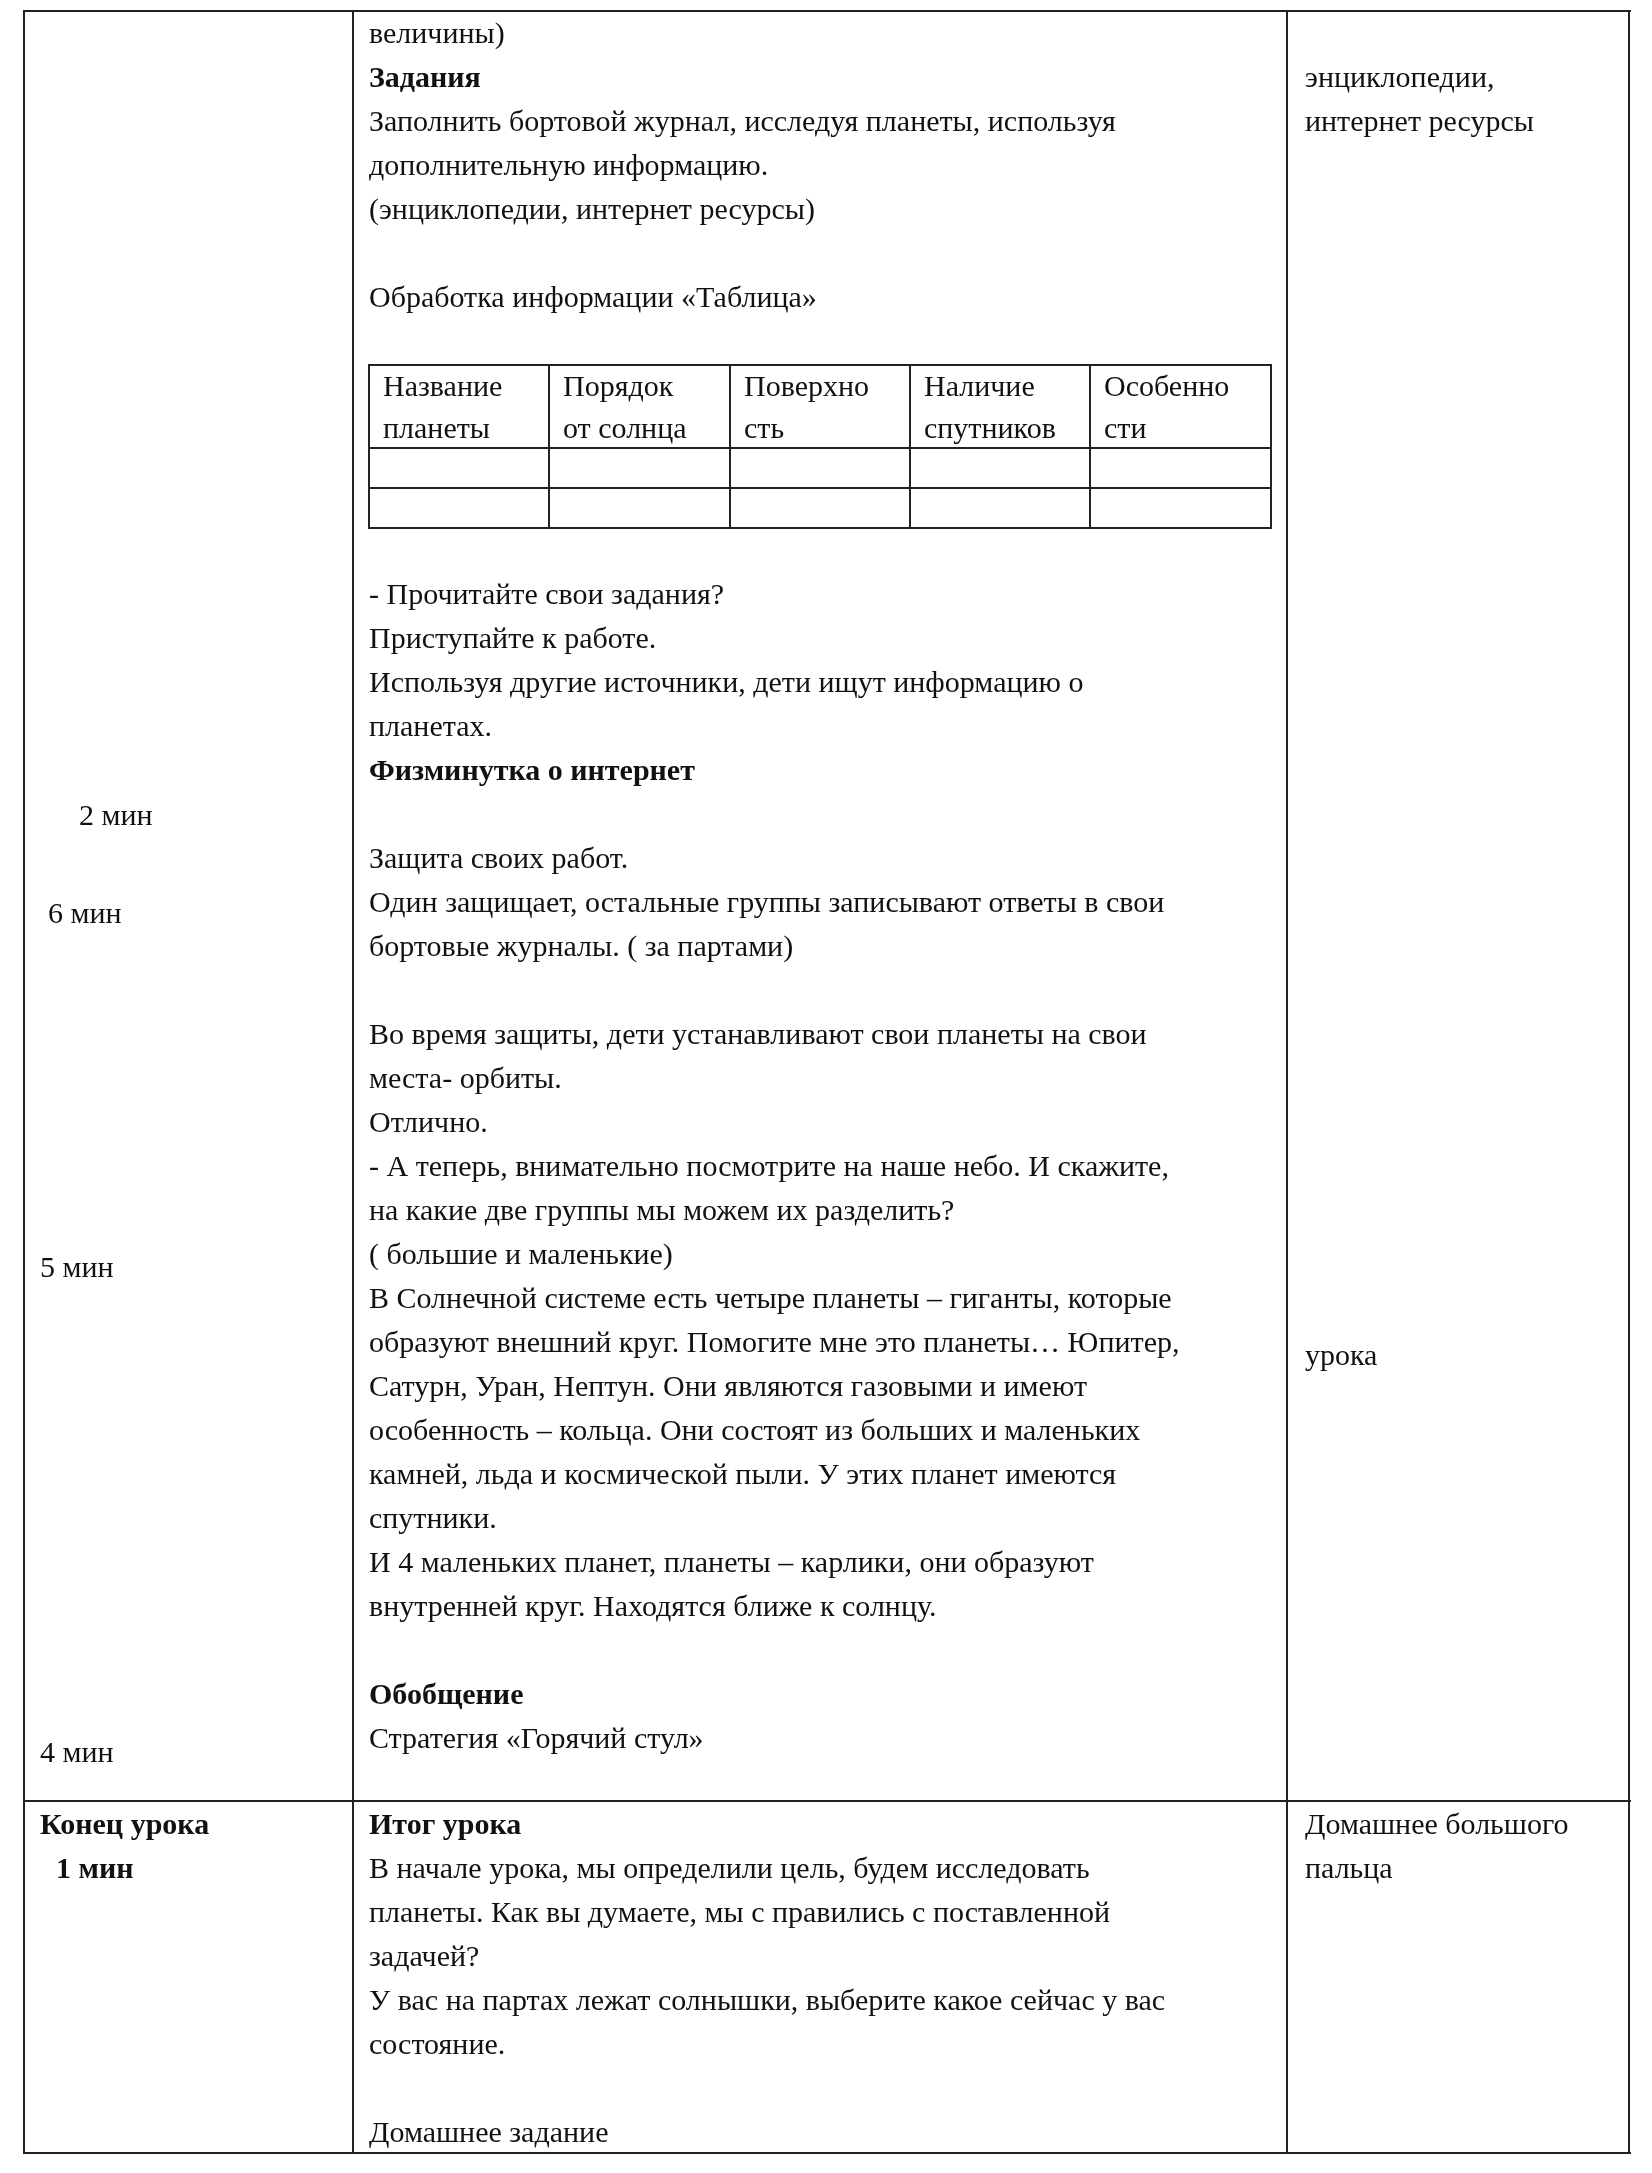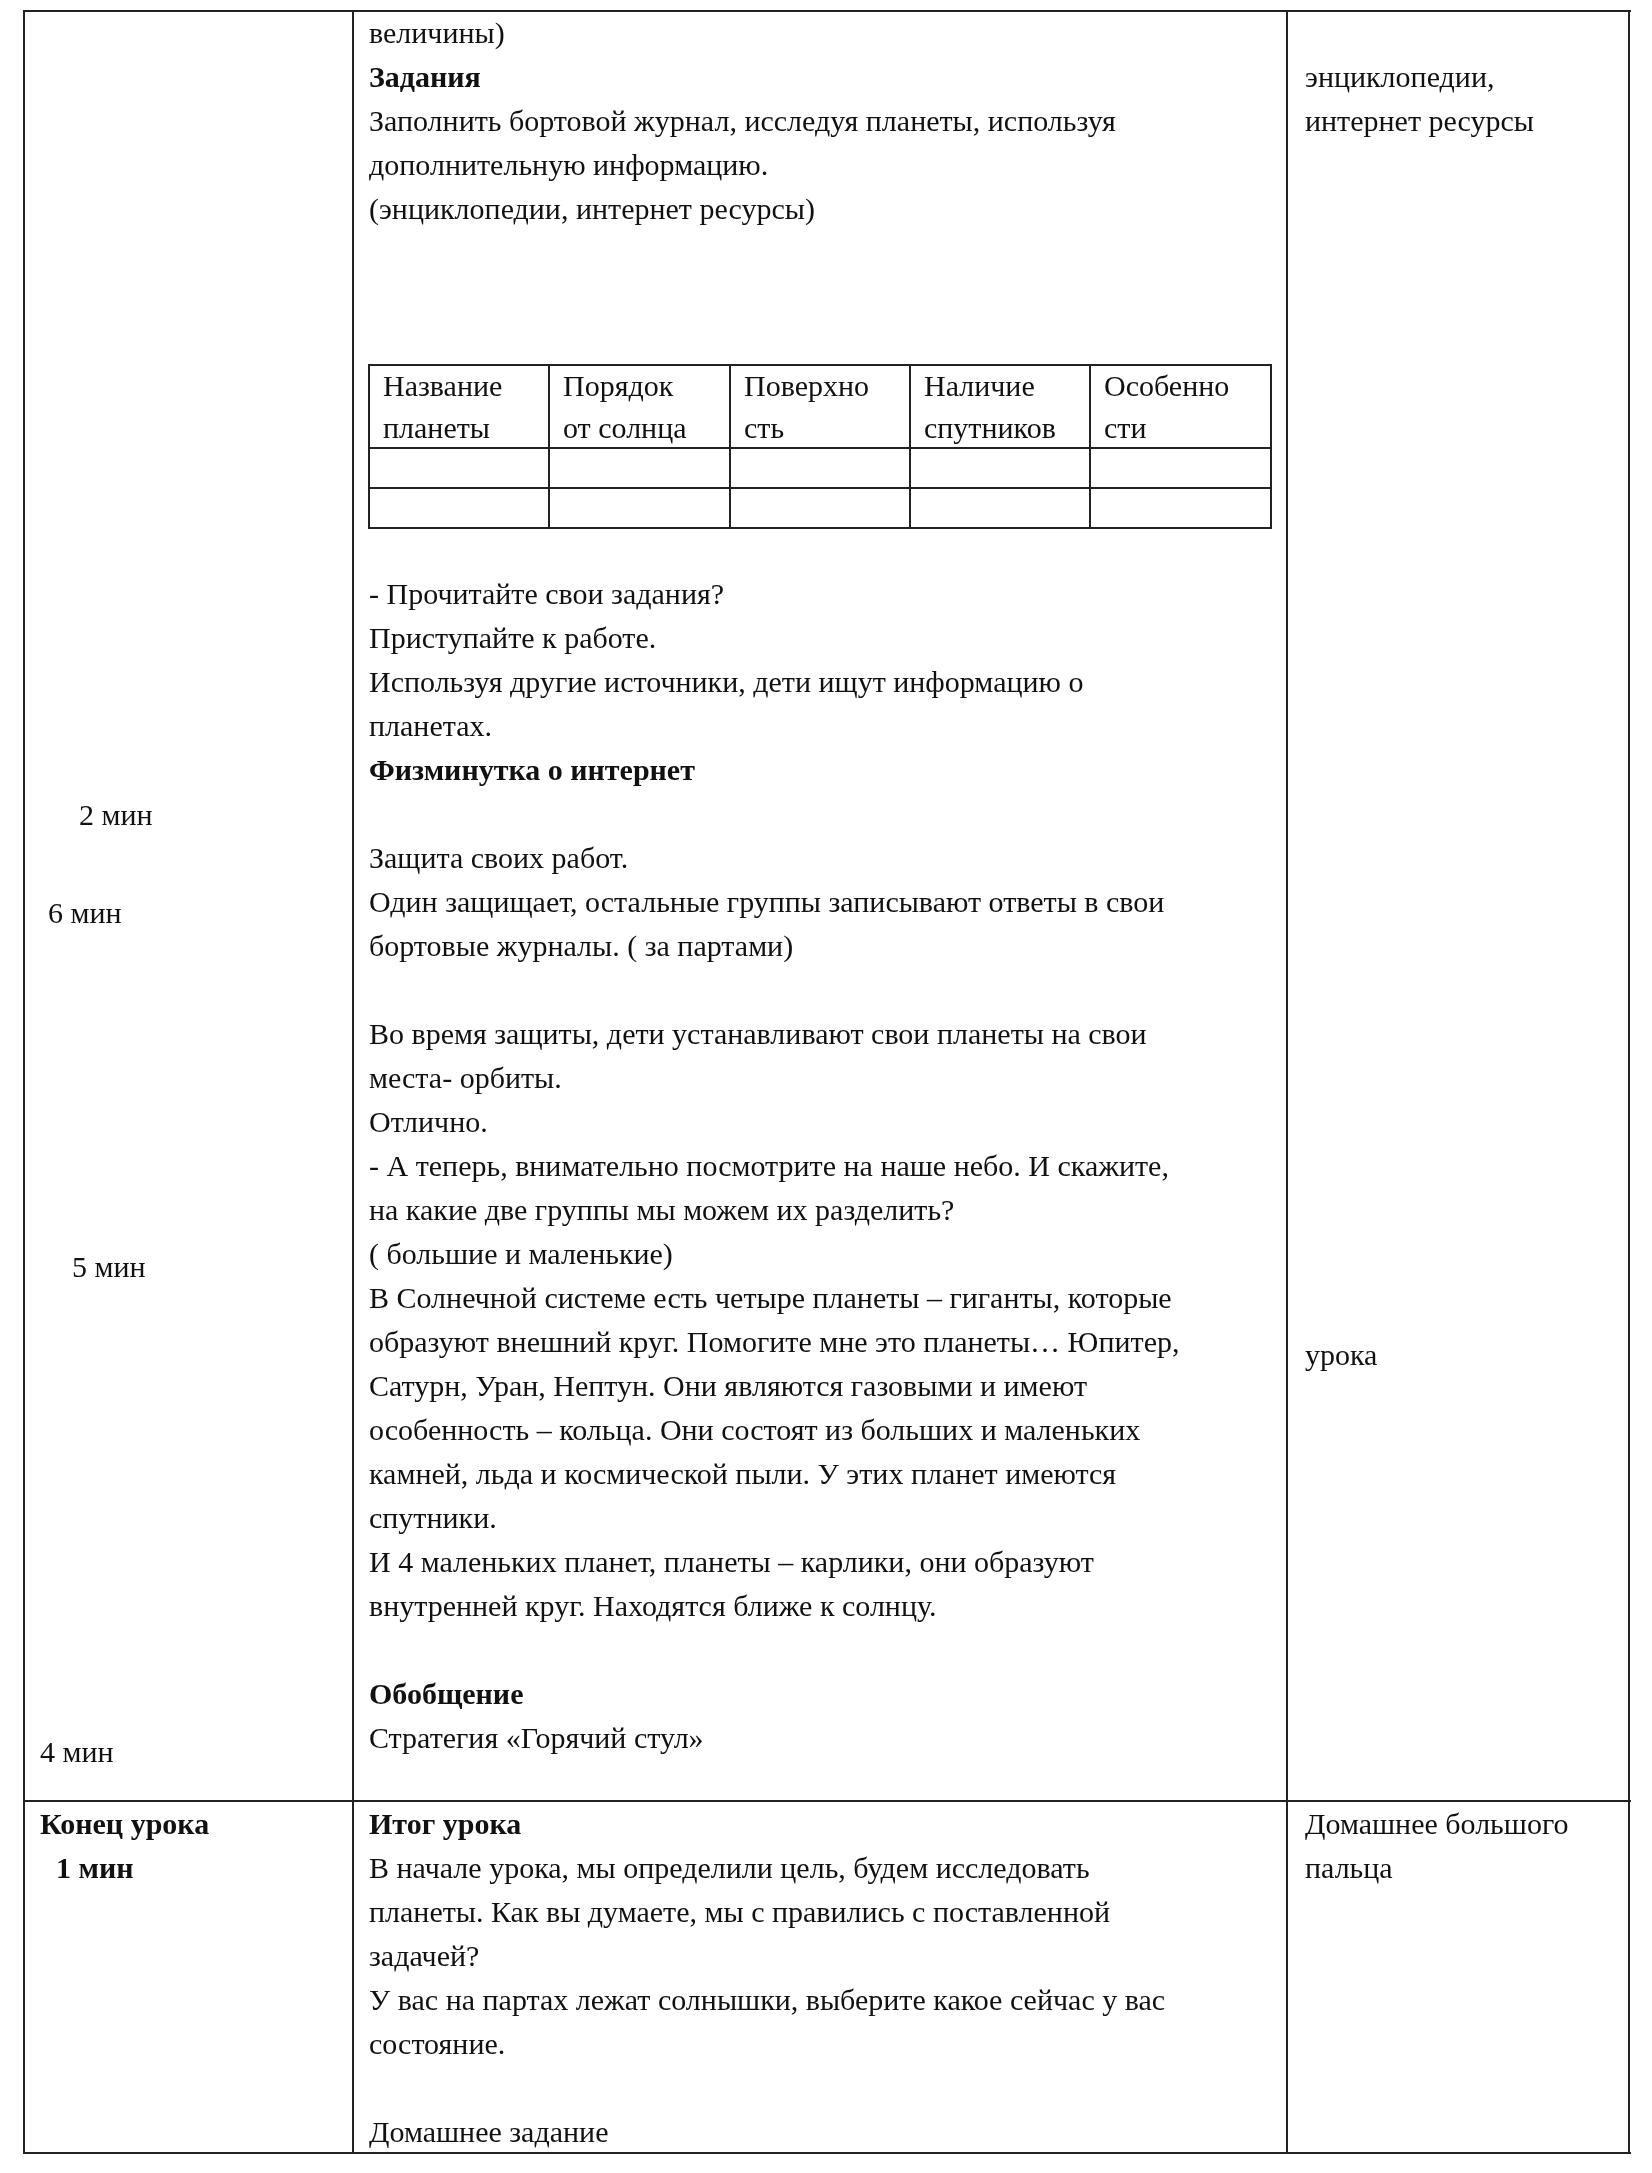--- a/index.html
+++ b/index.html
@@ -21,32 +21,33 @@
 <div class="hline" style="left:23px; top:10px; width:1608px;"></div>
 <div class="hline" style="left:23px; top:1800px; width:1608px;"></div>
 <div class="hline" style="left:23px; top:2152px; width:1608px;"></div>
 <div class="vline" style="left:23px; top:10px; height:2144px;"></div>
 <div class="vline" style="left:352px; top:10px; height:2144px;"></div>
 <div class="vline" style="left:1286px; top:10px; height:2144px;"></div>
 <div class="vline" style="left:1628px; top:10px; height:2144px;"></div>
 
 <div class="cell-txt" style="left:40px; top:793px;margin-left:39px;">2  мин</div>
 <div class="cell-txt" style="left:48px; top:891px;">6 мин</div>
-<div class="cell-txt" style="left:40px; top:1245px;margin-left:32px;">5 мин</div>
+<div class="cell-txt" style="left:40px; top:1245px;">5 мин</div>
 <div class="cell-txt" style="left:40px; top:1730px;">4 мин</div>
 <div class="cell-txt b" style="left:40px; top:1802px;">Конец урока</div>
 <div class="cell-txt b" style="left:56px; top:1846px;">1 мин</div>
 
 <div class="block" style="left:369px; top:11px;">
   <span class="ln">величины)</span>
   <span class="ln b">Задания</span>
   <span class="ln">Заполнить бортовой журнал, исследуя планеты, используя</span>
   <span class="ln">дополнительную информацию.</span>
   <span class="ln">(энциклопедии, интернет ресурсы)</span>
   <span class="ln"></span>
+  <span class="ln">Обработка информации «Таблица»</span>
 </div>
 
 <div>
   <div class="ihline" style="left:368px; top:364px; width:904px;"></div>
   <div class="ihline" style="left:368px; top:447px; width:904px;"></div>
   <div class="ihline" style="left:368px; top:487px; width:904px;"></div>
   <div class="ihline" style="left:368px; top:527px; width:904px;"></div>
   <div class="ivline" style="left:368px; top:364px; height:165px;"></div>
   <div class="ivline" style="left:548px; top:364px; height:165px;"></div>
   <div class="ivline" style="left:729px; top:364px; height:165px;"></div>

